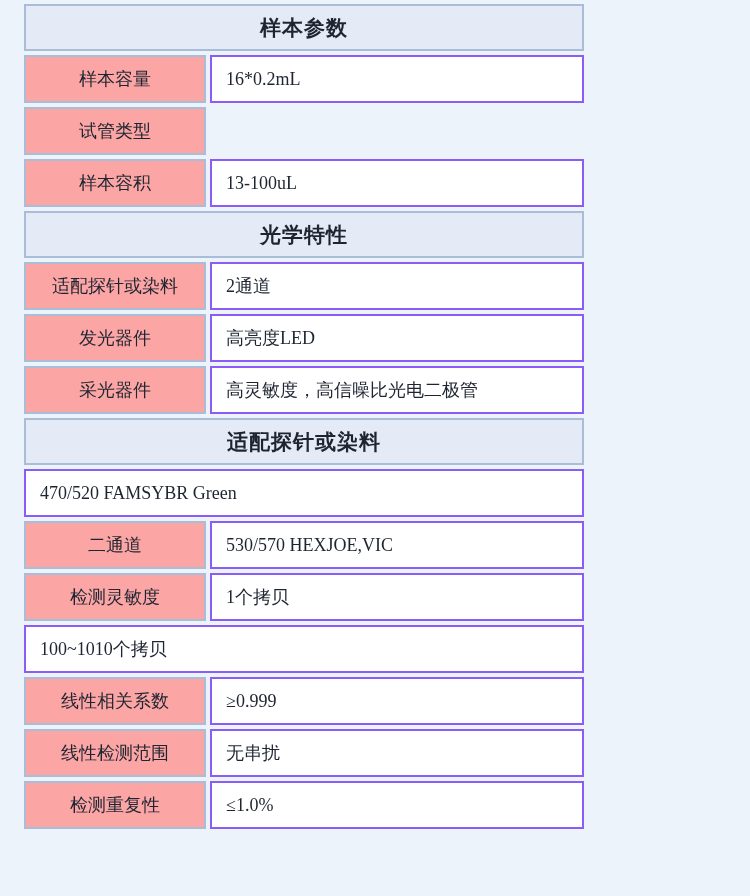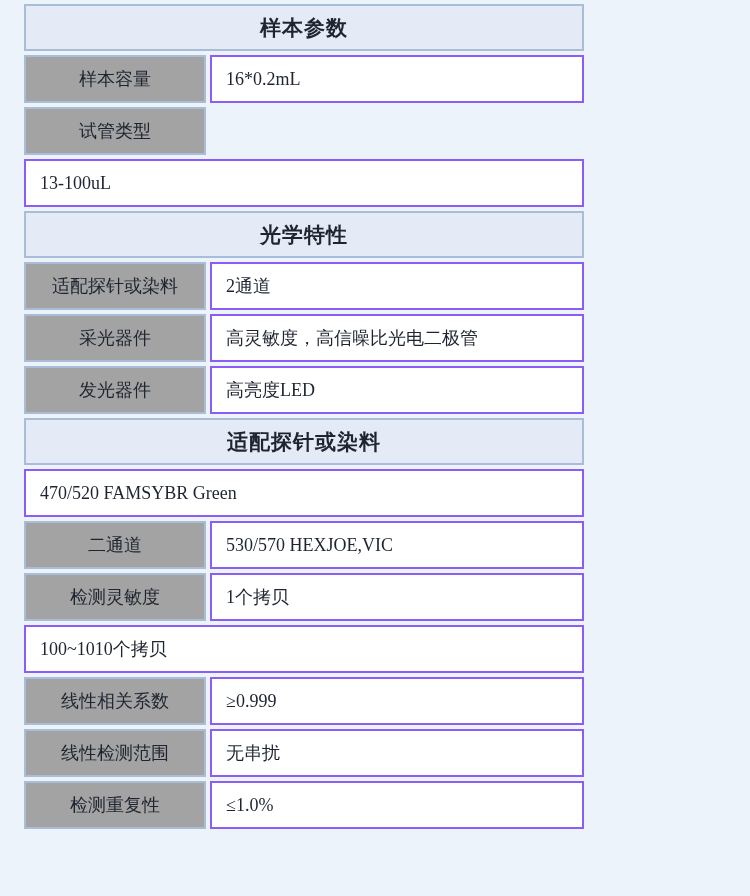--- a/index.html
+++ b/index.html
@@ -30,21 +30,21 @@
     letter-spacing: 1px;
   }
   .spec-row {
     display: flex;
     gap: 4px;
     height: 48px;
   }
   .spec-label {
     width: 182px;
     flex: 0 0 182px;
-    background: #a3a3a3;
+    background: #fca5a5;
     border: 2px solid #a9bdd9;
     display: flex;
     align-items: center;
     justify-content: center;
     font-size: 18px;
     text-align: center;
   }
   .spec-value {
     flex: 1;
     background: #ffffff;
@@ -65,38 +65,39 @@
   </div>
 
   <div class="spec-row">
     <div class="spec-label">样本容量</div>
     <div class="spec-value">16*0.2mL</div>
   </div>
   <div class="spec-row">
     <div class="spec-label">试管类型</div>
   </div>
   <div class="spec-row">
+    <div class="spec-label">样本容积</div>
     <div class="spec-value">13-100uL</div>
   </div>
 
   <div class="section-header">
     <span>光学特性</span>
   </div>
 
   <div class="spec-row">
     <div class="spec-label">适配探针或染料</div>
     <div class="spec-value">2通道</div>
   </div>
   <div class="spec-row">
+    <div class="spec-label">发光器件</div>
+    <div class="spec-value">高亮度LED</div>
+  </div>
+  <div class="spec-row">
     <div class="spec-label">采光器件</div>
     <div class="spec-value">高灵敏度，高信噪比光电二极管</div>
-  </div>
-  <div class="spec-row">
-    <div class="spec-label">发光器件</div>
-    <div class="spec-value">高亮度LED</div>
   </div>
 
   <div class="section-header">
     <span>适配探针或染料</span>
   </div>
 
   <div class="spec-row">
     <div class="spec-value">470/520 FAMSYBR Green</div>
   </div>
   <div class="spec-row">

